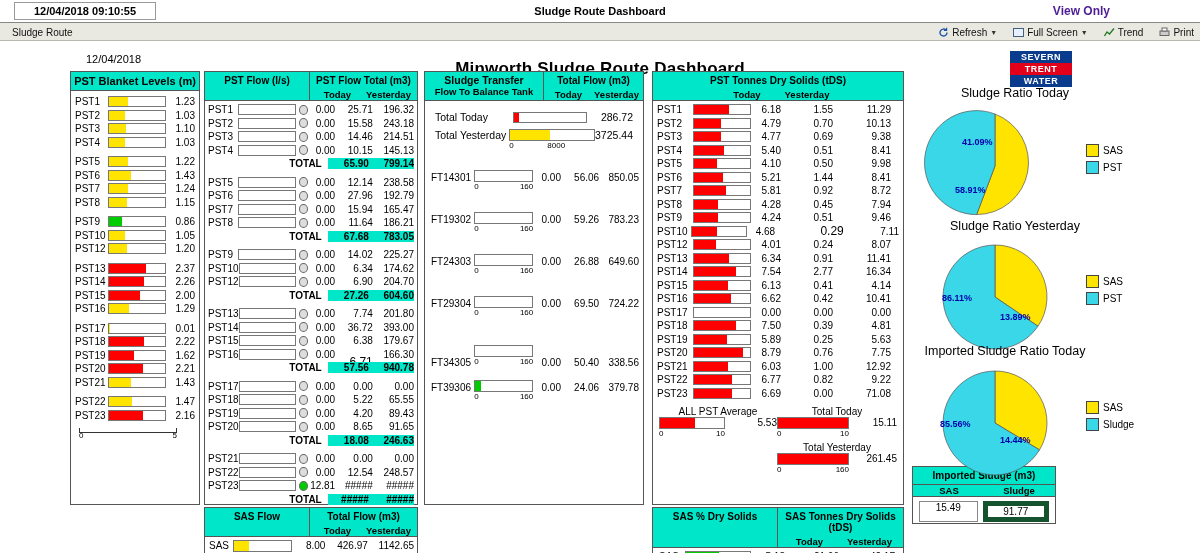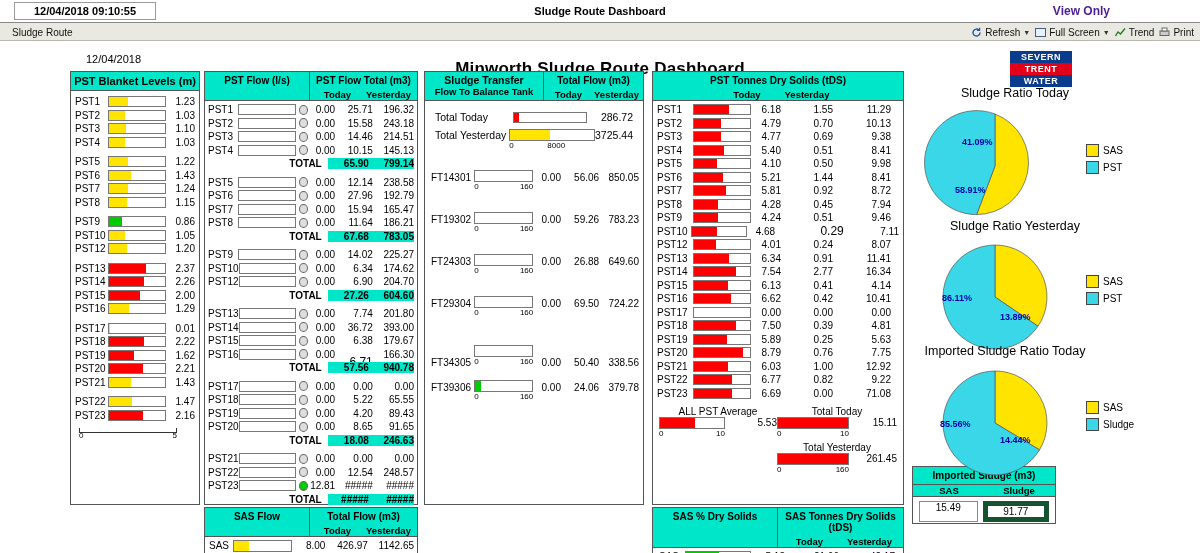--- a/index.html
+++ b/index.html
@@ -27,21 +27,21 @@
   .viewonly{
     position:absolute;right:90px;font-weight:bold;color:#4c1d95;font-size:12px;
   }
 
   
   .toolstrip{
     height:18px;background:#e9e9e2;border-bottom:1px solid #9a9a90;
     display:flex;align-items:center;font-size:10px;position:relative;
   }
   .toolstrip .left{margin-left:12px;color:#111;}
-  .toolstrip .right{position:absolute;right:6px;display:flex;align-items:center;gap:5px;}
+  .toolstrip .right{position:absolute;right:6px;display:flex;align-items:center;gap:16px;}
   .tbtn{display:flex;align-items:center;gap:3px;color:#111;}
   .tbtn .ic{display:inline-block;width:11px;height:11px;}
   .caret{font-size:7px;color:#333;}
 
   
   .sheet{
     position:absolute;left:0;top:40px;width:1200px;height:513px;
     background:#ffffff;border-top:1px solid #b8b8b0;
     overflow:hidden;
   }

